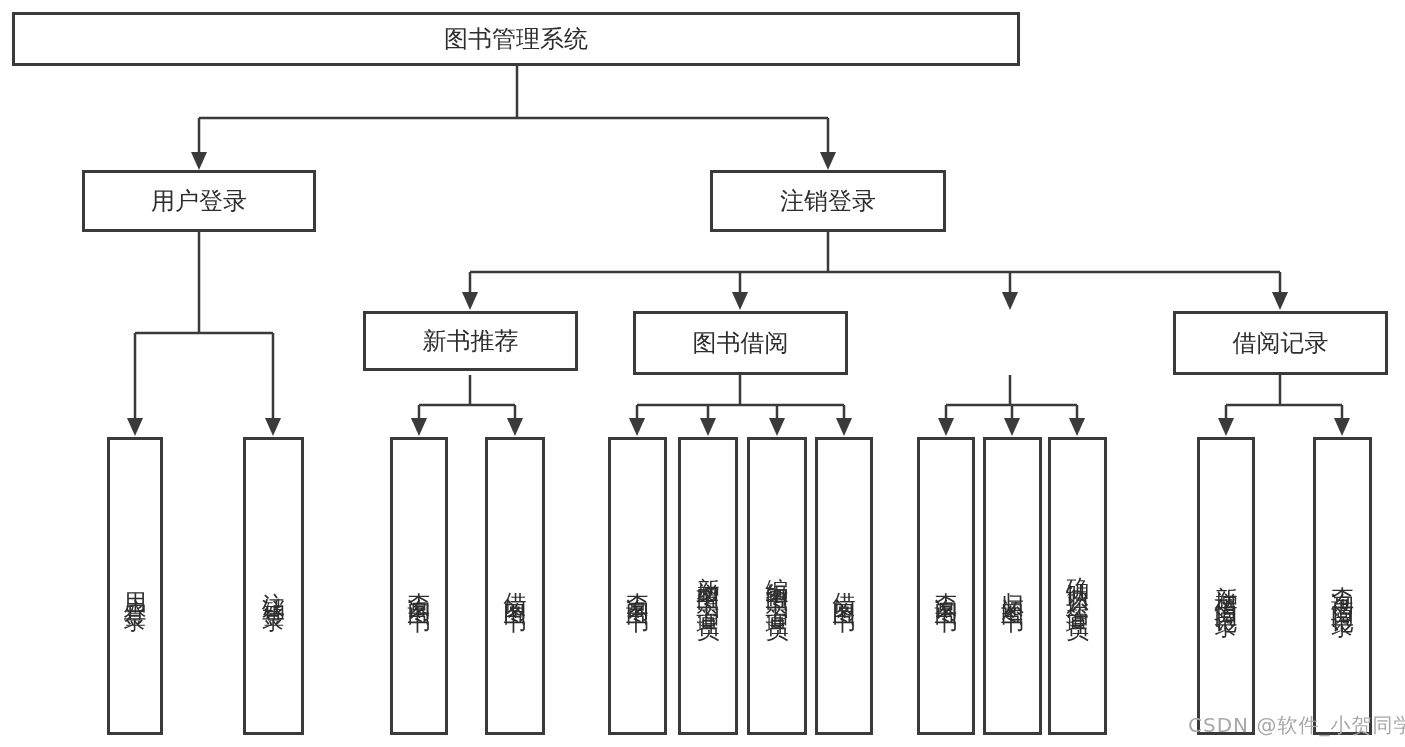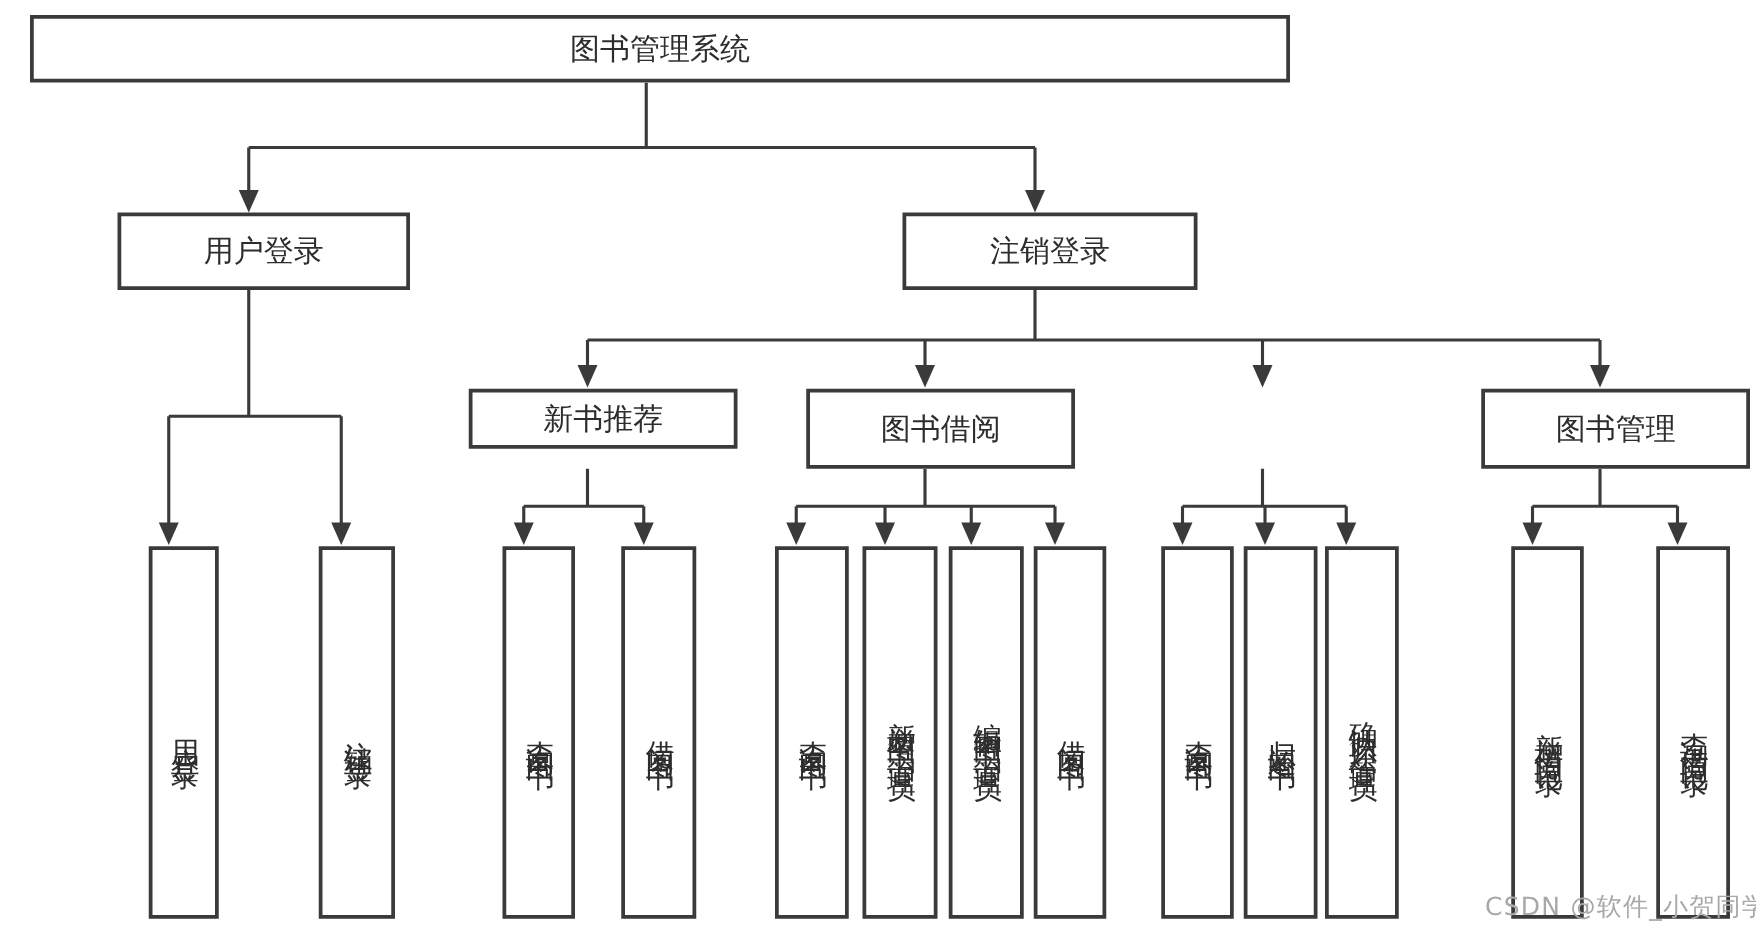--- a/index.html
+++ b/index.html
@@ -4,21 +4,21 @@
 <style>
   html,body{margin:0;padding:0;background:#ffffff;}
   body{font-family:"DejaVu Sans",sans-serif;}
   #canvas{
     position:relative;width:1405px;height:747px;background:#ffffff;overflow:hidden;
   }
   .box{
     position:absolute;box-sizing:border-box;
     border:3px solid #3a3a3a;background:#ffffff;
     display:flex;align-items:center;justify-content:center;
-    color:#2d2d2d;font-size:24px;line-height:1;white-space:nowrap;margin-left:12px;
+    color:#2d2d2d;font-size:24px;line-height:1;white-space:nowrap;
   }
   .box.v span{
     writing-mode:vertical-rl;text-orientation:mixed;
     font-size:23px;letter-spacing:6px;line-height:1;
   }
   #wires{position:absolute;left:0;top:0;pointer-events:none;}
   #wires path{stroke:#3a3a3a;stroke-width:2.5;fill:none;}
   #wires polygon{fill:#3a3a3a;stroke:none;}
   .watermark{
     position:absolute;left:1188px;top:712px;
@@ -84,28 +84,28 @@
     <span>图书管理系统</span>
   </div>
 
   <div class="box" style="left:82px;top:170px;width:234px;height:62px">
     <span>用户登录</span>
   </div>
   <div class="box" style="left:710px;top:170px;width:236px;height:62px">
     <span>注销登录</span>
   </div>
 
-  <div class="box" style="left:363px;top:311px;width:215px;height:48px">
+  <div class="box" style="left:363px;top:311px;width:215px;height:60px">
     <span>新书推荐</span>
   </div>
   <div class="box" style="left:633px;top:311px;width:215px;height:64px">
     <span>图书借阅</span>
   </div>
   <div class="box" style="left:1173px;top:311px;width:215px;height:64px">
-    <span>图书管理</span>
+    <span>借阅记录</span>
   </div>
 
   <div class="box v" style="left:107px;top:437px;width:56px;height:298px">
     <span>用户登录</span>
   </div>
   <div class="box v" style="left:243px;top:437px;width:61px;height:298px">
     <span>注销登录</span>
   </div>
 
   <div class="box v" style="left:390px;top:437px;width:58px;height:298px">

